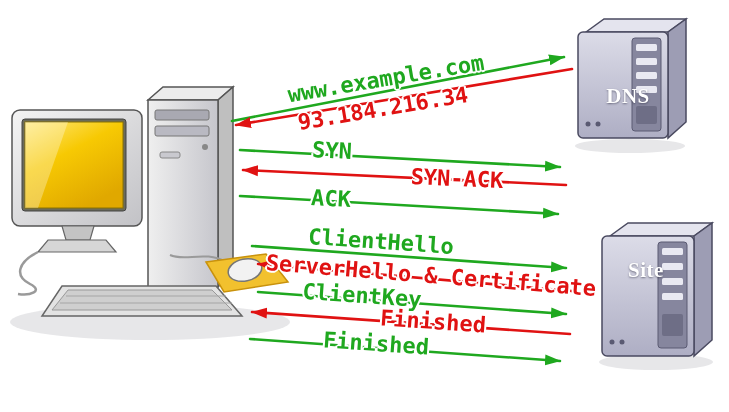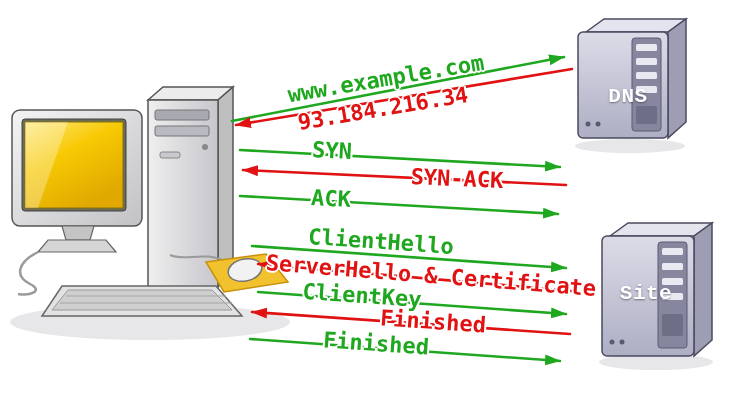--- a/index.html
+++ b/index.html
@@ -10,21 +10,21 @@
   #scene{position:absolute;left:0;top:0;}
   .msg{
     position:absolute;white-space:nowrap;line-height:1;
     font-family:"DejaVu Sans Mono",monospace;font-weight:bold;font-size:22px;
     transform-origin:50% 50%;
     text-shadow:-2px 0 0 #fff,2px 0 0 #fff,0 -2px 0 #fff,0 2px 0 #fff,
                 -1px -1px 0 #fff,1px 1px 0 #fff,1px -1px 0 #fff,-1px 1px 0 #fff;
   }
   .server-label{
     position:absolute;transform:translate(-50%,-50%);
-    font-family:Liberation Mono, monospace;font-weight:bold;font-size:21px;
+    font-family:Liberation Serif, serif;font-weight:bold;font-size:21px;
     color:#ffffff;letter-spacing:.5px;text-shadow:0 1px 2px rgba(40,40,60,.55);
   }
 </style>
 </head>
 <body>
 
 <div id="stage">
 
   <svg id="scene" width="729" height="412" viewBox="0 0 729 412" xmlns="http://www.w3.org/2000/svg">
     <defs>
@@ -137,15 +137,15 @@
   <span class="msg" style="left: 332px; top: 151px; transform: translate(-50%, -50%) rotate(3deg); color: rgb(31, 168, 31);">SYN</span>
   <span class="msg" style="left: 457px; top: 179px; transform: translate(-50%, -50%) rotate(2.5deg); color: rgb(224, 18, 18);">SYN-ACK</span>
   <span class="msg" style="left: 331px; top: 199px; transform: translate(-50%, -50%) rotate(3deg); color: rgb(31, 168, 31);">ACK</span>
   <span class="msg" style="left: 381px; top: 242px; transform: translate(-50%, -50%) rotate(4deg); color: rgb(31, 168, 31);">ClientHello</span>
   <span class="msg" style="left: 431px; top: 276px; transform: translate(-50%, -50%) rotate(4.5deg); color: rgb(224, 18, 18);">ServerHello &amp; Certificate</span>
   <span class="msg" style="left: 362px; top: 296px; transform: translate(-50%, -50%) rotate(4deg); color: rgb(31, 168, 31);">ClientKey</span>
   <span class="msg" style="left: 433px; top: 322px; transform: translate(-50%, -50%) rotate(4deg); color: rgb(224, 18, 18);">Finished</span>
   <span class="msg" style="left: 376px; top: 344px; transform: translate(-50%, -50%) rotate(4deg); color: rgb(31, 168, 31);">Finished</span>
 
   <span class="server-label" style="left:628px; top:96px;">DNS</span>
-  <span class="server-label" style="left:646px; top:293px;">Site</span>
+  <span class="server-label" style="left:646px; top:270px;">Site</span>
 
 </div>
 
 </body></html>

